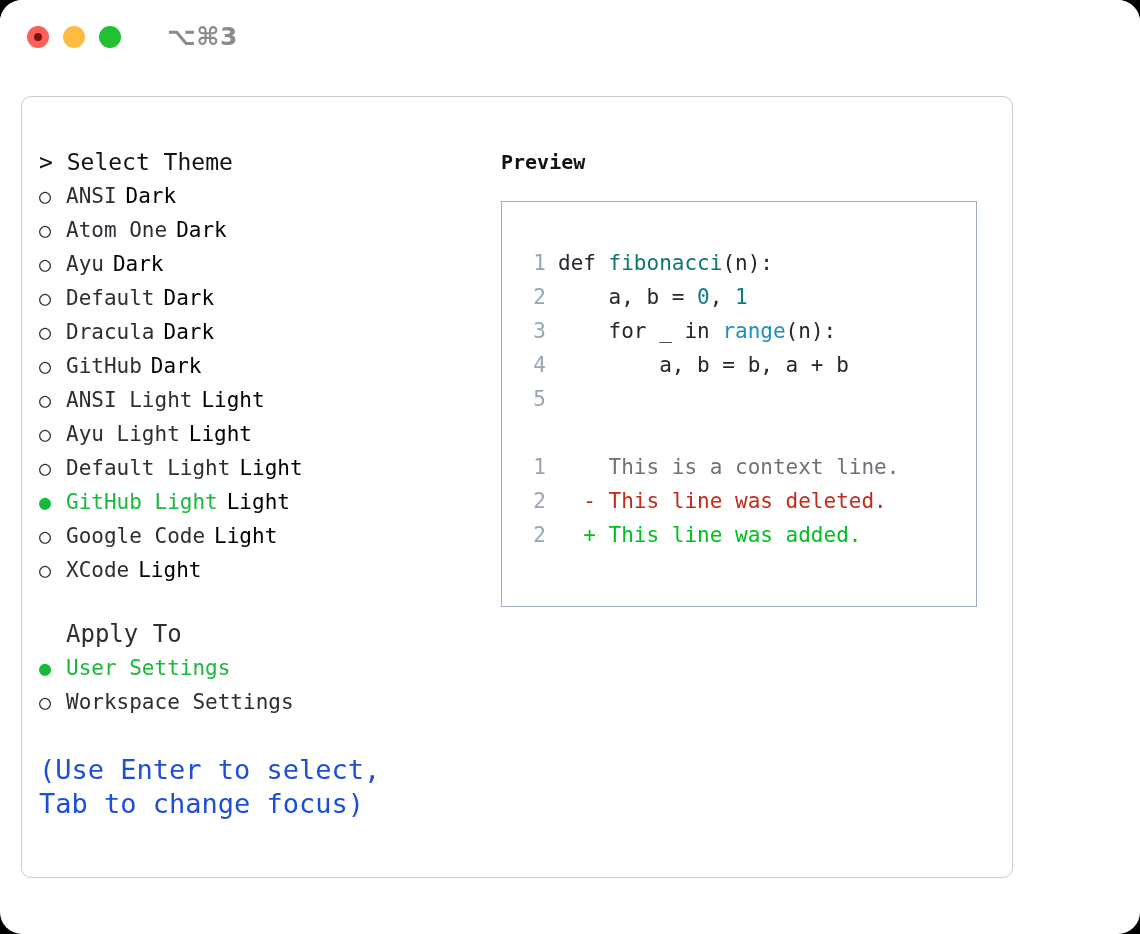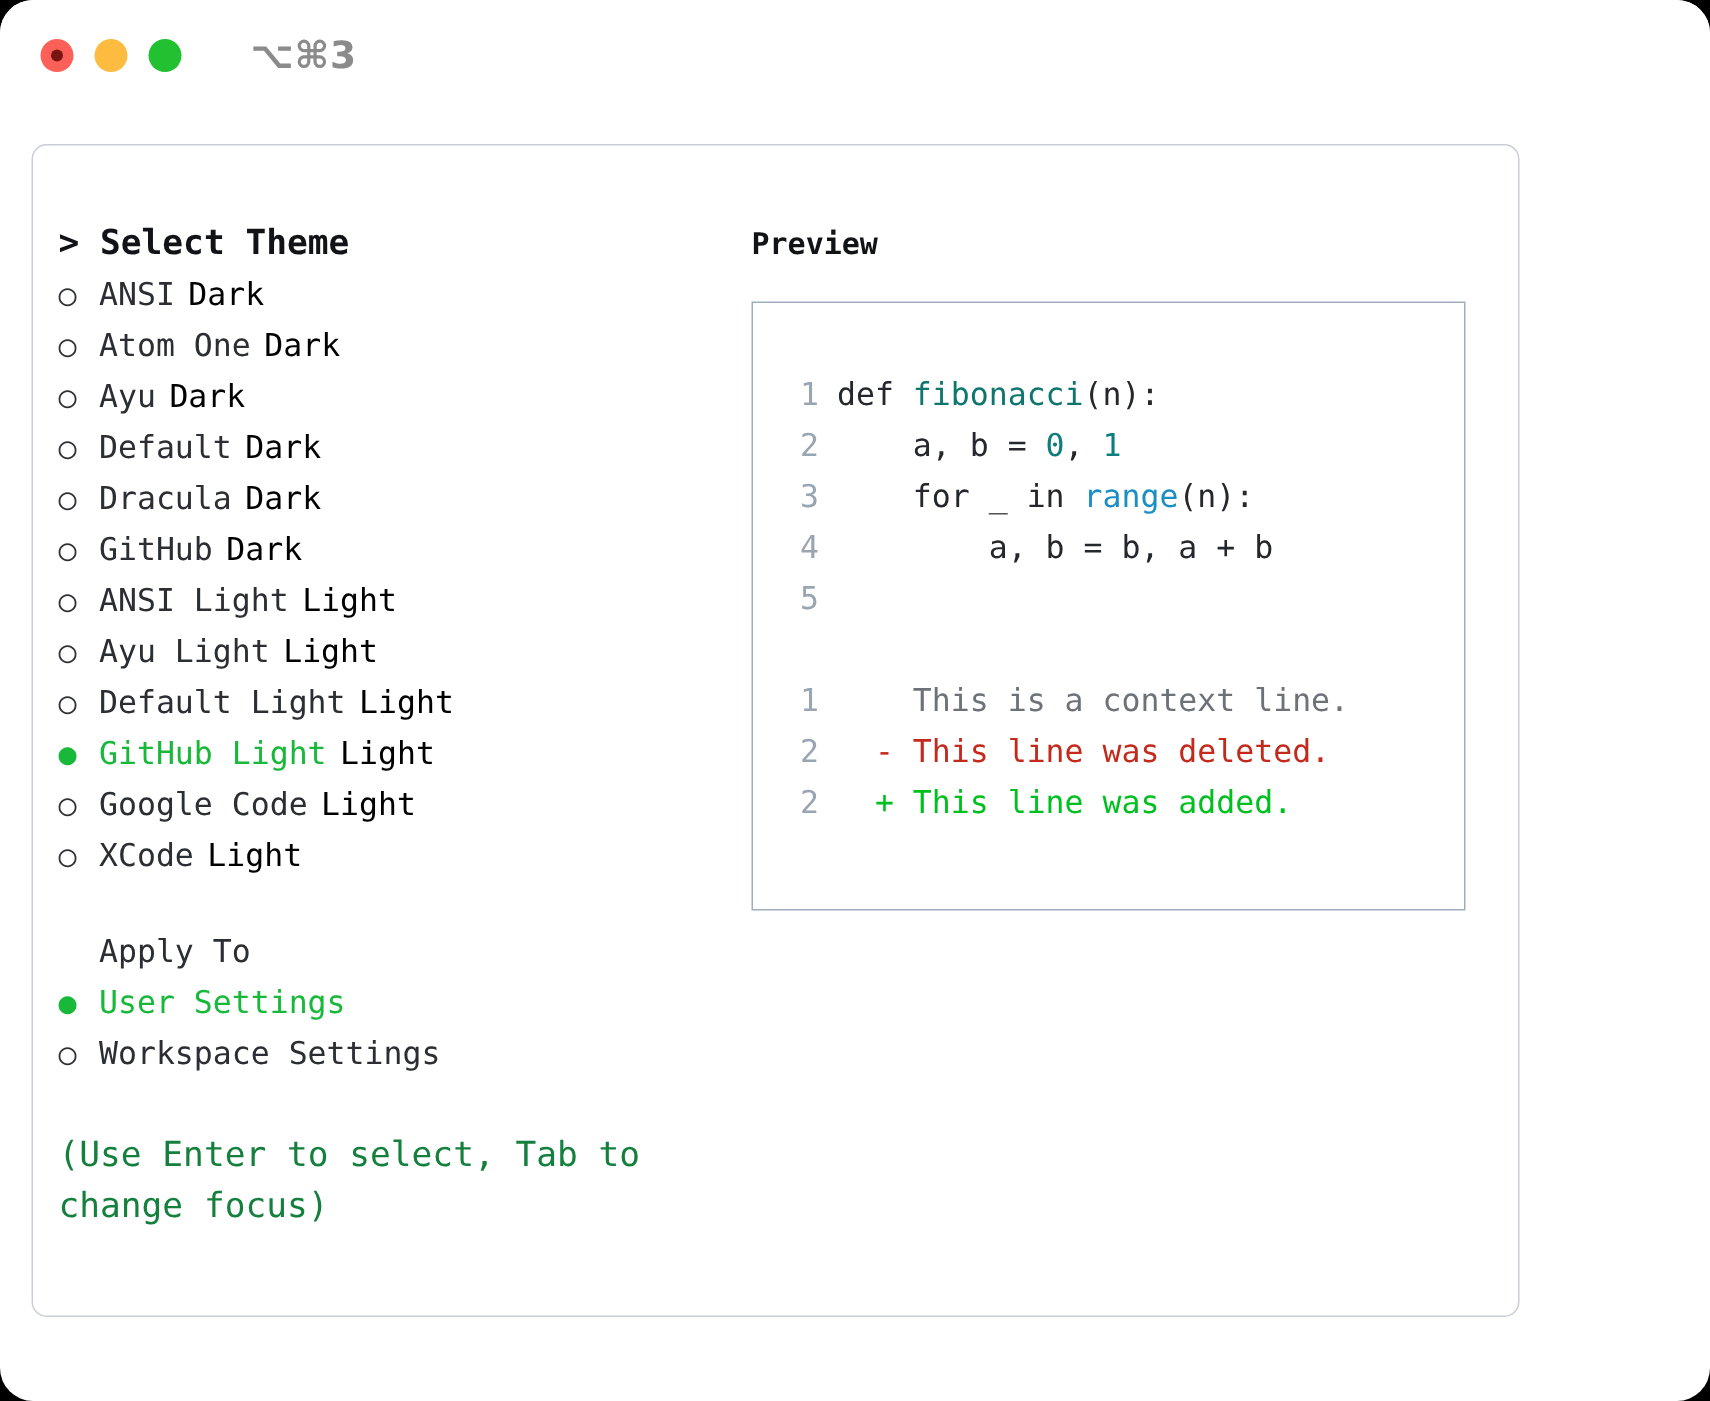--- a/index.html
+++ b/index.html
@@ -84,21 +84,21 @@
 
   
   .left-col {
     position: absolute;
     left: 17px;
     top: 48px;
     width: 440px;
   }
   .section-title {
     font-size: 23px;
-    font-weight: 700;
+    font-weight: 400;
     color: #111317;
     line-height: 34px;
     white-space: pre;
     margin-bottom: 0px;
   }
   .opt-row {
     display: flex;
     align-items: baseline;
     line-height: 34px;
     font-size: 21px;
@@ -113,31 +113,31 @@
   .marker.on { color: #18b83a; }
   .opt-label { color: #2b2e33; }
   .opt-label.sel { color: #18b83a; }
   .opt-kind {
     color: #000000;
     margin-left: 9px;
   }
 
   .apply-block { margin-top: 30px; }
   .apply-title {
-    font-size: 21px;
+    font-size: 24px;
     color: #2b2e33;
     line-height: 34px;
     padding-left: 27px;
     white-space: pre;
   }
 
   .hint {
     margin-top: 34px;
-    font-size: 23px;
-    color: #15803d;
+    font-size: 27px;
+    color: #1d4ed8;
     line-height: 34px;
     width: 400px;
   }
 
   
   .right-col {
     position: absolute;
     left: 479px;
     top: 48px;
     width: 490px;

